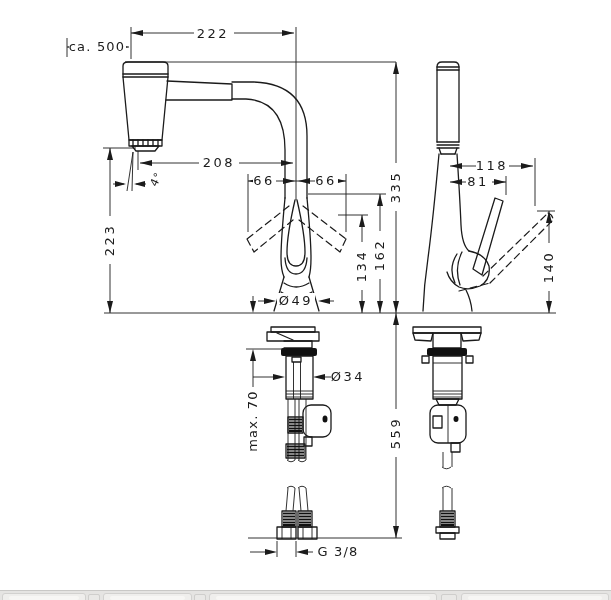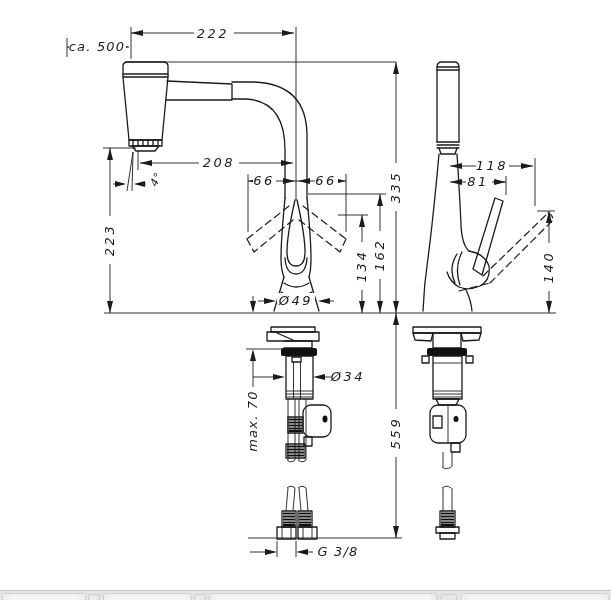--- a/index.html
+++ b/index.html
@@ -1,17 +1,17 @@
 <!DOCTYPE html>
 <html><head>
 <meta charset="utf-8">
 <style>
   html,body{margin:0;padding:0;background:#ffffff;}
   .stage{position:relative;width:611px;height:600px;background:#ffffff;overflow:hidden;
-         font-family:"DejaVu Sans", sans-serif;font-style:italic;}
+         font-family:"DejaVu Sans", sans-serif;}
   svg{position:absolute;left:0;top:0;}
   svg text{font-family:"DejaVu Sans", sans-serif;font-size:13px;fill:#1b1b1b;letter-spacing:2.5px;}
   svg text.small{font-size:11px;letter-spacing:1px;}
   svg text.tight{letter-spacing:1.2px;}
   .outline{fill:none;stroke:#1b1b1b;stroke-width:1.3;stroke-linecap:round;stroke-linejoin:round;}
   .thin{fill:none;stroke:#1b1b1b;stroke-width:0.9;}
   .dash{fill:none;stroke:#1b1b1b;stroke-width:1.2;stroke-dasharray:7 4.5;stroke-linecap:round;}
   .fillblk{fill:#111111;stroke:none;}
   .arrow{fill:#1b1b1b;stroke:none;}
   .mask{fill:#ffffff;stroke:none;}

